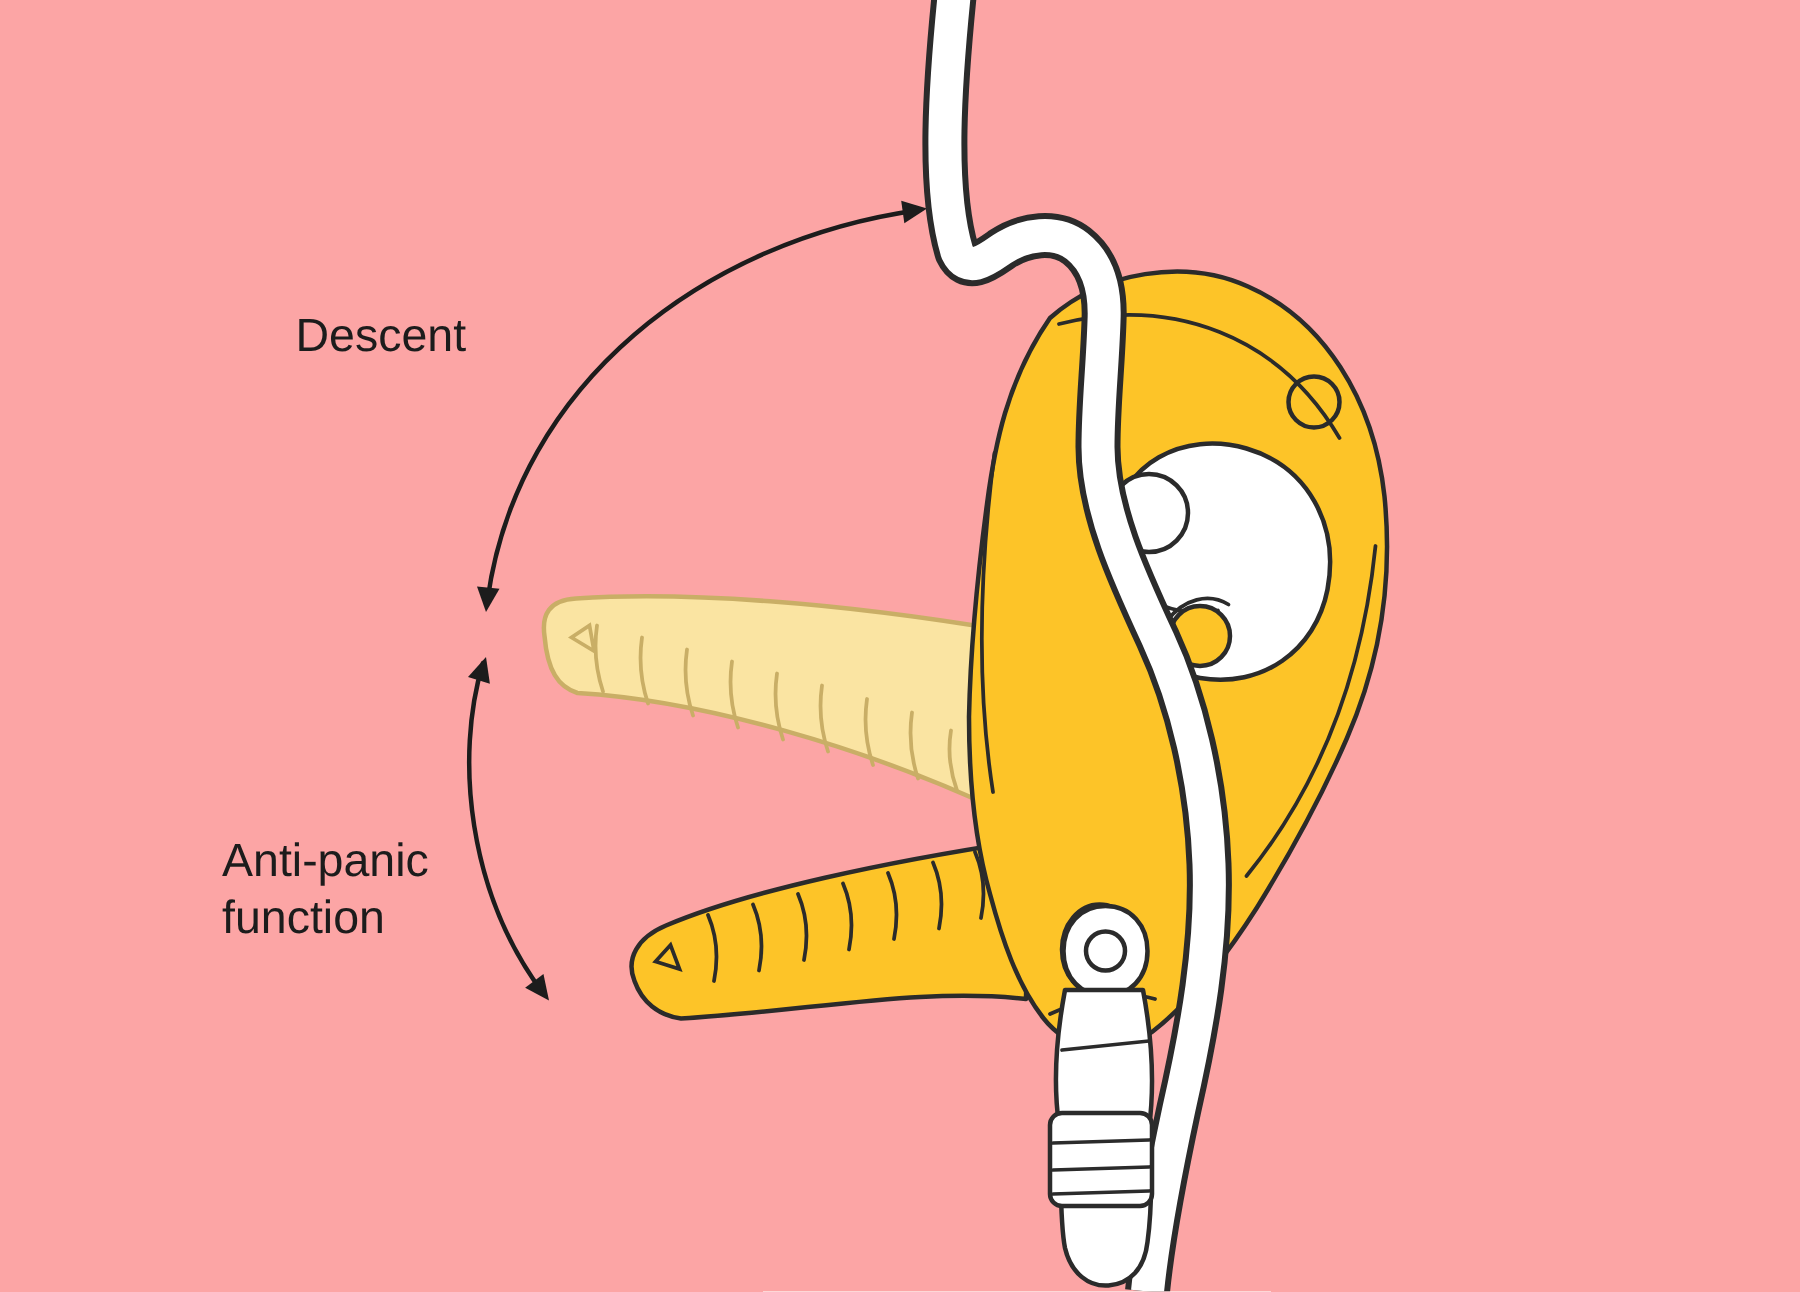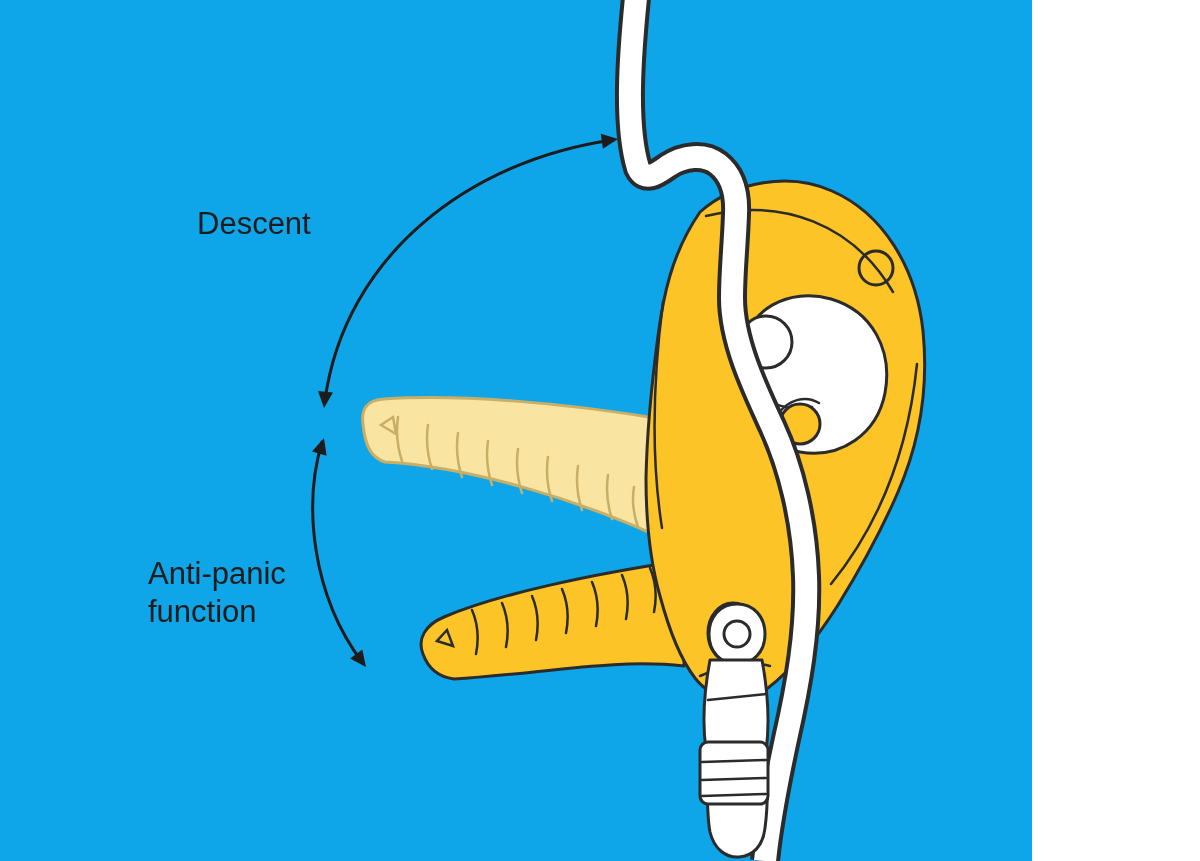--- a/index.html
+++ b/index.html
@@ -1,16 +1,16 @@
 <!DOCTYPE html>
 <html><head>
 <meta charset="utf-8">
 <style>
   html,body{margin:0;padding:0;background:#ffffff;}
-  .stage{position:relative;width:1032px;height:861px;background:#0ea5e9;overflow:hidden;
+  .stage{position:relative;width:1200px;height:861px;background:#fca5a5;overflow:hidden;
          font-family:"Liberation Sans",sans-serif;}
   svg{display:block;width:1200px;height:861px;}
   .outline{stroke:#2b2b2b;stroke-width:3;stroke-linejoin:round;}
   .crease{stroke:#2b2b2b;stroke-width:2.5;fill:none;stroke-linecap:round;}
   .rope-outer{stroke:#2b2b2b;stroke-width:30;fill:none;stroke-linejoin:round;}
   .rope-inner{stroke:#ffffff;stroke-width:22;fill:none;stroke-linejoin:round;}
   .arrow{stroke:#1c1c1c;stroke-width:3;fill:none;stroke-linecap:round;}
   .arrowhead{fill:#1c1c1c;stroke:none;}
   .ghost-stroke{stroke:#c9ae66;stroke-width:3;stroke-linejoin:round;}
   .ghost-ridge{stroke:#c9ae66;stroke-width:2.5;fill:none;stroke-linecap:round;}

